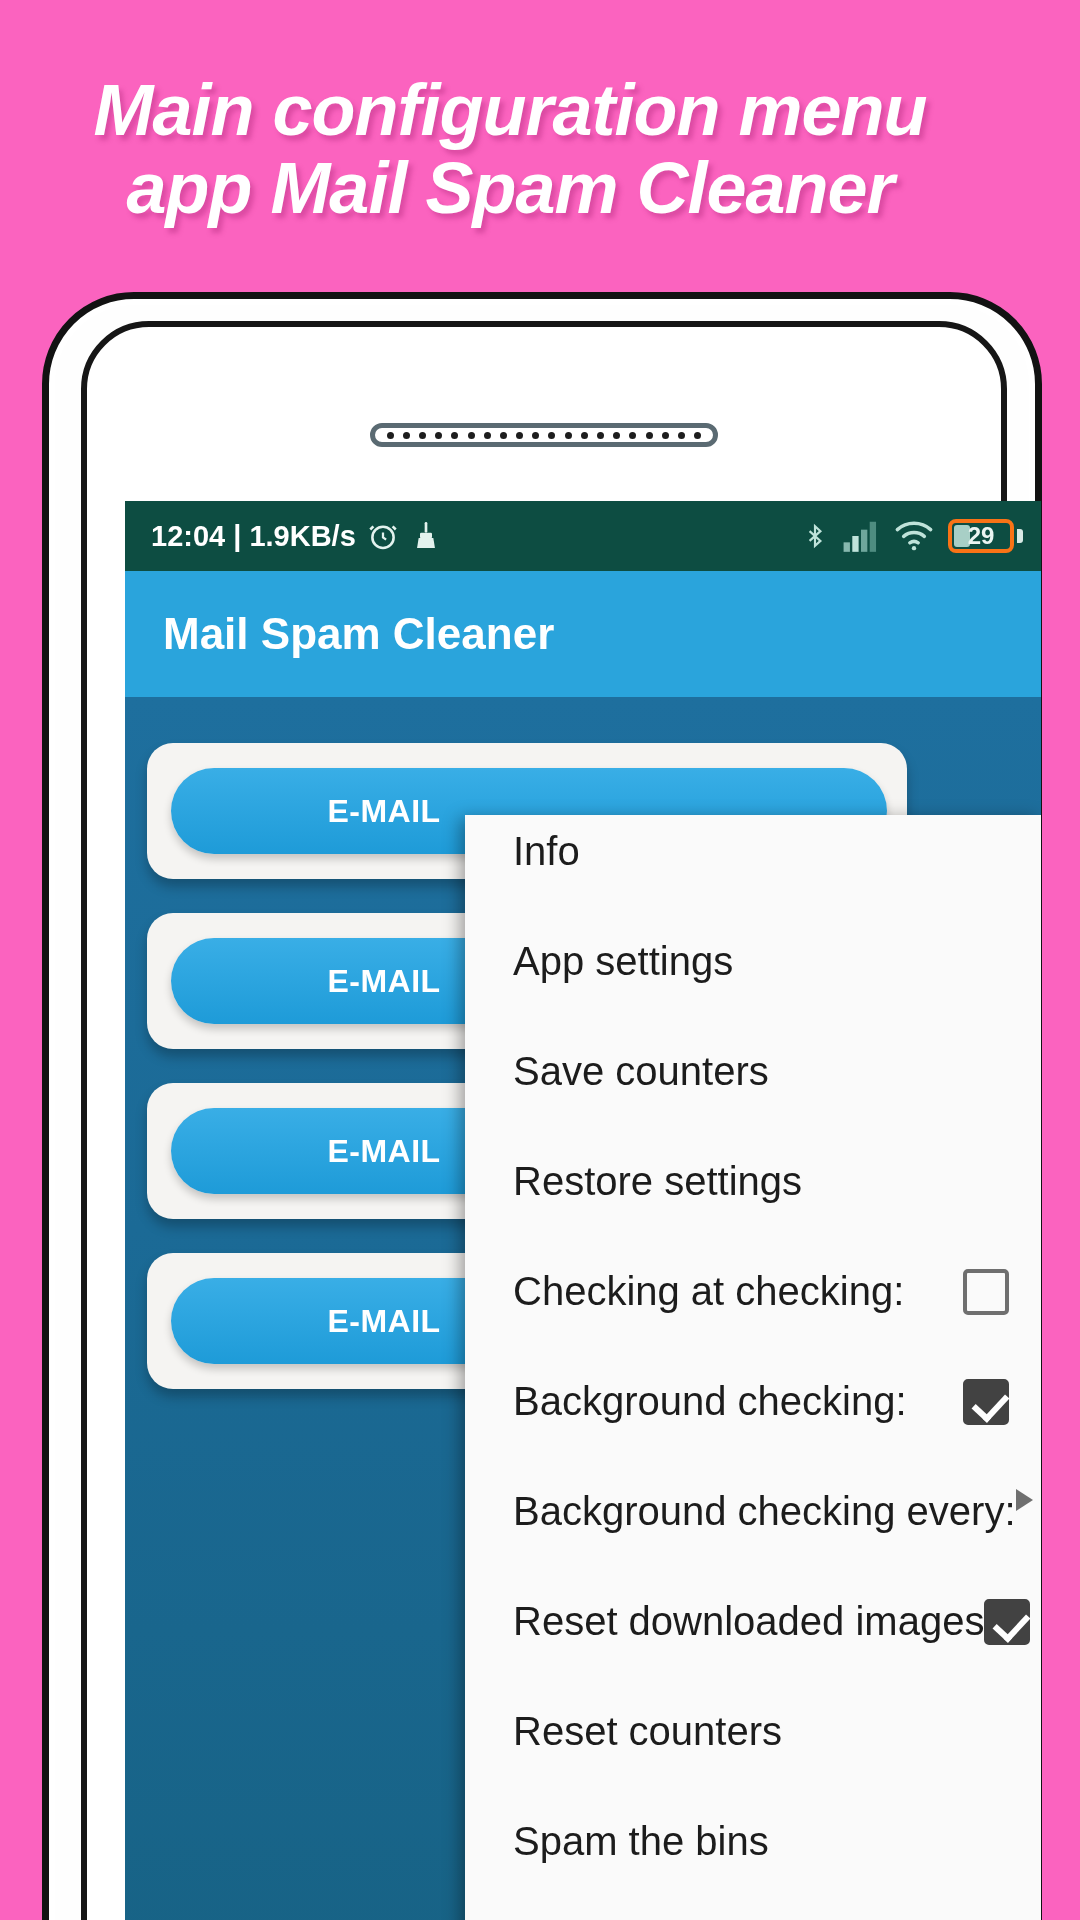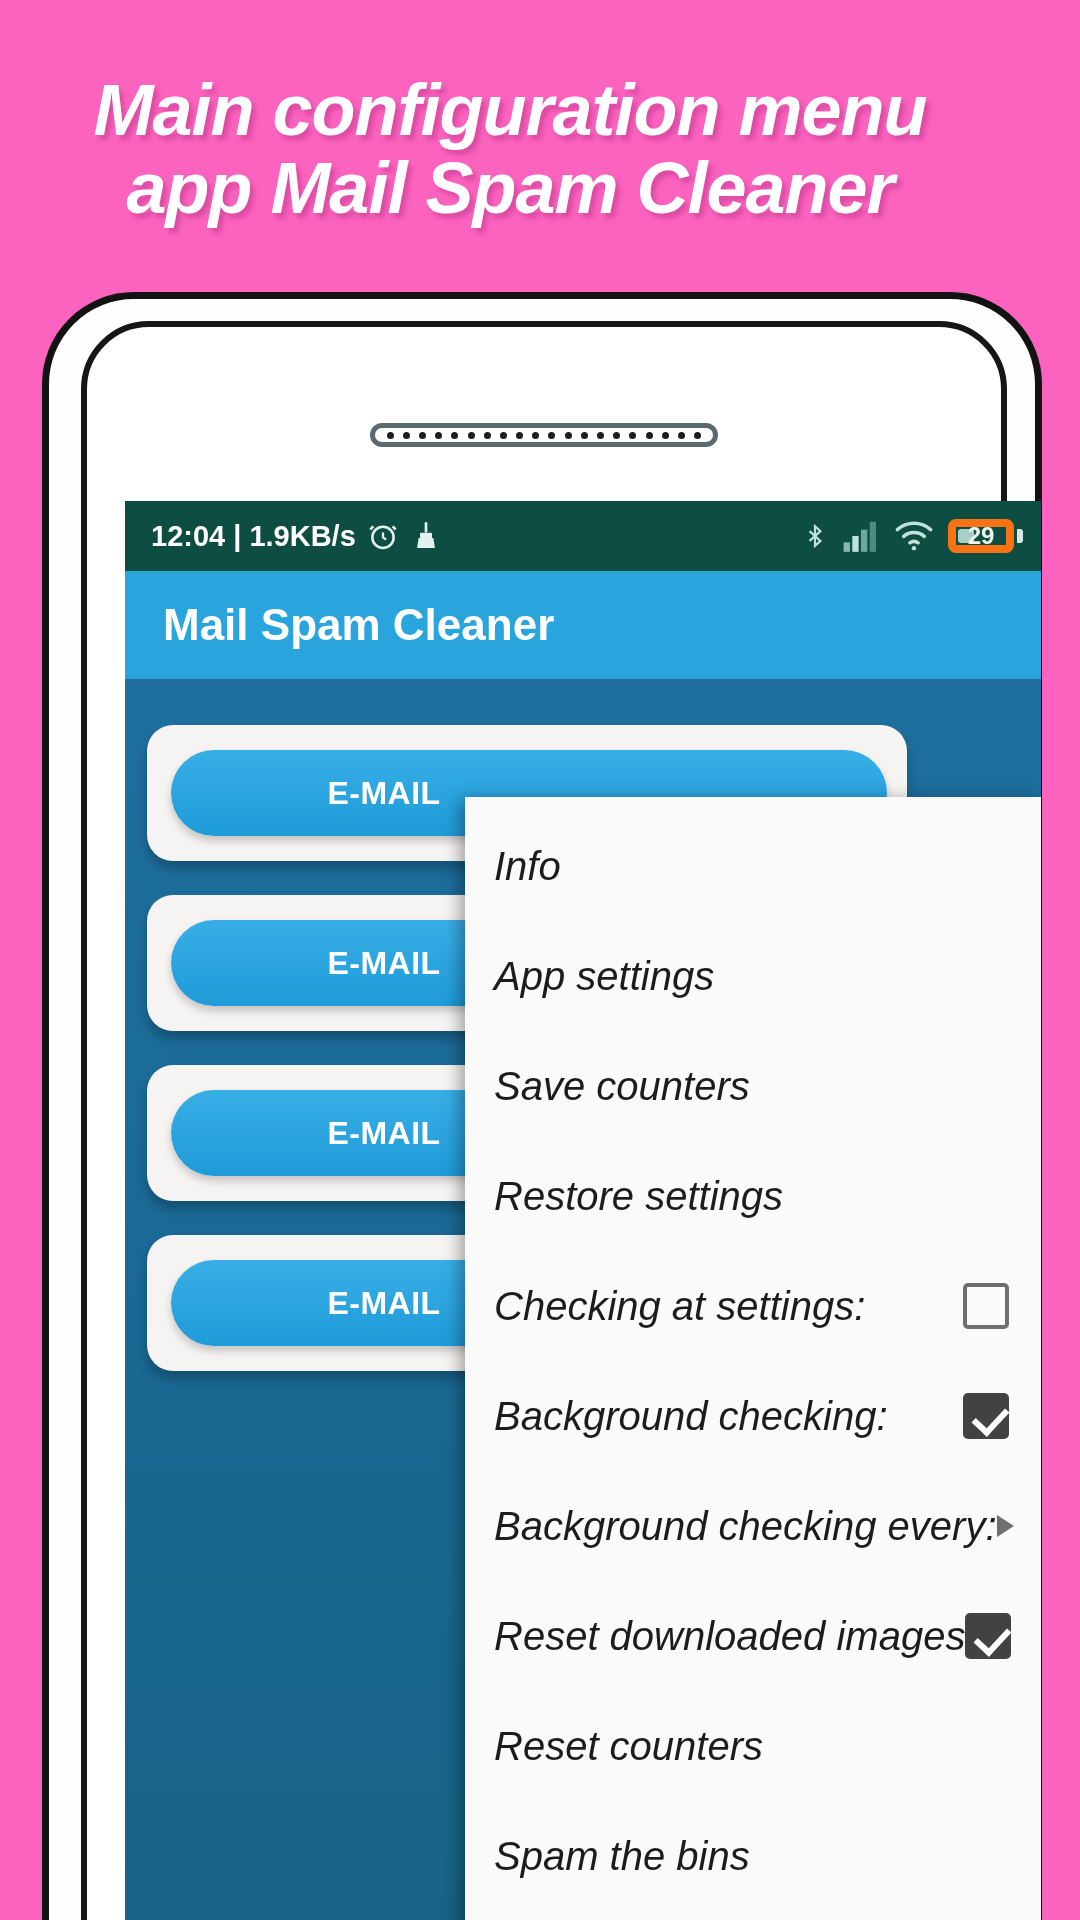--- a/index.html
+++ b/index.html
@@ -89,36 +89,36 @@
     color:#ffffff;
   }
   .status-left{ display:flex; align-items:center; gap:10px; font-size:29px; font-weight:bold; letter-spacing:0px;}
   .status-right{ margin-left:auto; display:flex; align-items:center; gap:14px;}
   .ico{ display:inline-flex; align-items:center; }
   .battery{
     display:inline-flex; align-items:center; gap:3px;
   }
   .battery-body{
     width:66px; height:34px;
-    border:8px solid #f97316;
+    border:4px solid #f97316;
     border-radius:8px;
     display:flex; align-items:center; justify-content:center;
     position:relative;
     background:transparent;
   }
   .battery-fill{
     position:absolute; left:2px; top:2px; bottom:2px; width:16px;
     background:#a8cfc6; border-radius:3px;
   }
   .battery-num{ position:relative; font-size:24px; font-weight:bold; color:#eaf5f2; line-height:1;}
   .battery-tip{ width:6px; height:14px; background:#d8eae5; border-radius:0 3px 3px 0;}
 
   
   .app-bar{
-    height:108px;
+    height:126px;
     background:#2AA4DC;
     display:flex; align-items:center;
     padding-left:38px;
   }
   .app-bar-title{
     color:#ffffff; font-size:44px; font-weight:bold; white-space:nowrap;
   }
 
   
   .content{
@@ -154,25 +154,24 @@
     position:absolute;
     left:340px; top:118px;
     width:576px;
     background:#FAFAFA;
     box-shadow:-5px 3px 16px rgba(0,0,0,0.35);
     padding:14px 0 0 0;
     min-height:1402px;
   }
   .menu-item{
     height:110px;
-    display:flex; align-items:center;
-    padding:0 32px 0 29px;
+    display:flex; align-items:flex-start;
+    padding:0 32px 0 48px;
     color:#1C1C1C;
     font-size:40px;
-    font-style:italic;
   }
   .menu-item .label{ flex:0 0 auto; }
   .menu-item .spacer{ flex:1 1 auto; }
 
   .checkbox{
     width:46px; height:46px;
     border:4px solid #6F6F6F;
     border-radius:5px;
     background:transparent;
     flex:0 0 auto;
@@ -337,21 +336,21 @@
 
           <div class="menu-item">
             <span class="label">Save counters</span>
           </div>
 
           <div class="menu-item">
             <span class="label">Restore settings</span>
           </div>
 
           <div class="menu-item">
-            <span class="label">Checking at settings:</span>
+            <span class="label">Checking at checking:</span>
             <span class="spacer"></span>
             <span class="checkbox"></span>
           </div>
 
           <div class="menu-item">
             <span class="label">Background checking:</span>
             <span class="spacer"></span>
             <span class="checkbox checked"></span>
           </div>
 

